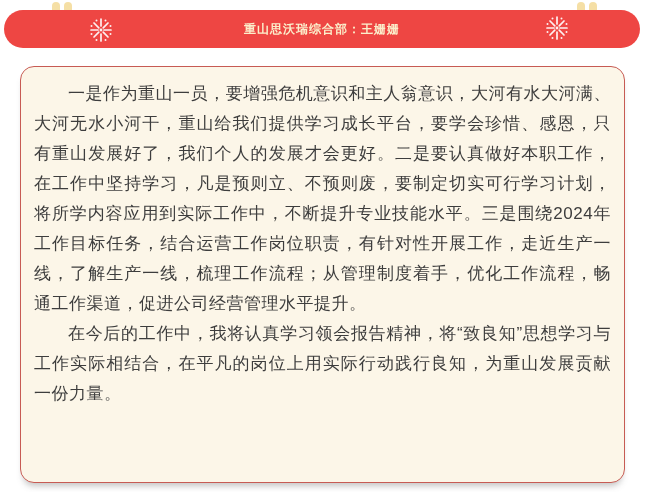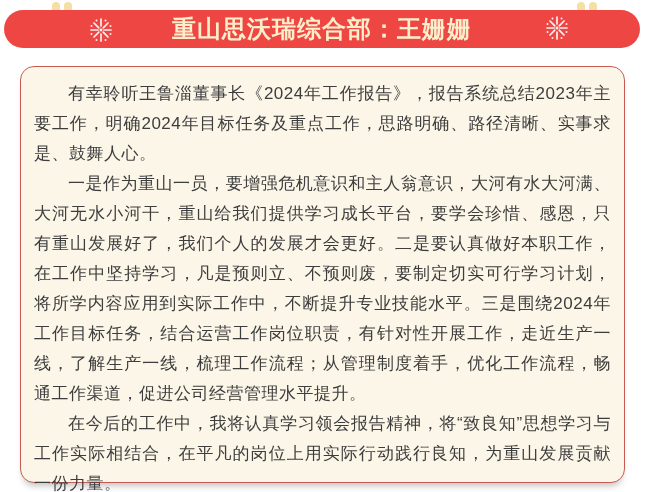--- a/index.html
+++ b/index.html
@@ -41,21 +41,21 @@
     height: 38px;
     background: #ee4643;
     border-radius: 19px;
     z-index: 2;
     display: flex;
     align-items: center;
     justify-content: center;
   }
   .banner-title {
     color: #fbeecb;
-    font-size: 24px;
+    font-size: 12px;
     font-weight: bold;
     letter-spacing: 1px;
     white-space: nowrap;
   }
   .firework {
     position: absolute;
     top: 7px;
     width: 24px;
     height: 26px;
     opacity: 0.92;
@@ -146,16 +146,15 @@
       <circle cx="2.5" cy="9" r="1"></circle>
       <circle cx="21.5" cy="17" r="1"></circle>
       <circle cx="2.5" cy="17" r="1"></circle>
       <circle cx="7.5" cy="23" r="1"></circle>
       <circle cx="16.5" cy="23" r="1"></circle>
     </g>
   </svg>
 </div>
 
 <div class="card">
-  <p>有幸聆听王鲁淄董事长《2024年工作报告》，报告系统总结2023年主要工作，明确2024年目标任务及重点工作，思路明确、路径清晰、实事求是、鼓舞人心。</p>
   <p>一是作为重山一员，要增强危机意识和主人翁意识，大河有水大河满、大河无水小河干，重山给我们提供学习成长平台，要学会珍惜、感恩，只有重山发展好了，我们个人的发展才会更好。二是要认真做好本职工作，在工作中坚持学习，凡是预则立、不预则废，要制定切实可行学习计划，将所学内容应用到实际工作中，不断提升专业技能水平。三是围绕2024年工作目标任务，结合运营工作岗位职责，有针对性开展工作，走近生产一线，了解生产一线，梳理工作流程；从管理制度着手，优化工作流程，畅通工作渠道，促进公司经营管理水平提升。</p>
   <p>在今后的工作中，我将认真学习领会报告精神，将“致良知”思想学习与工作实际相结合，在平凡的岗位上用实际行动践行良知，为重山发展贡献一份力量。</p>
 </div>
 
 </body></html>

